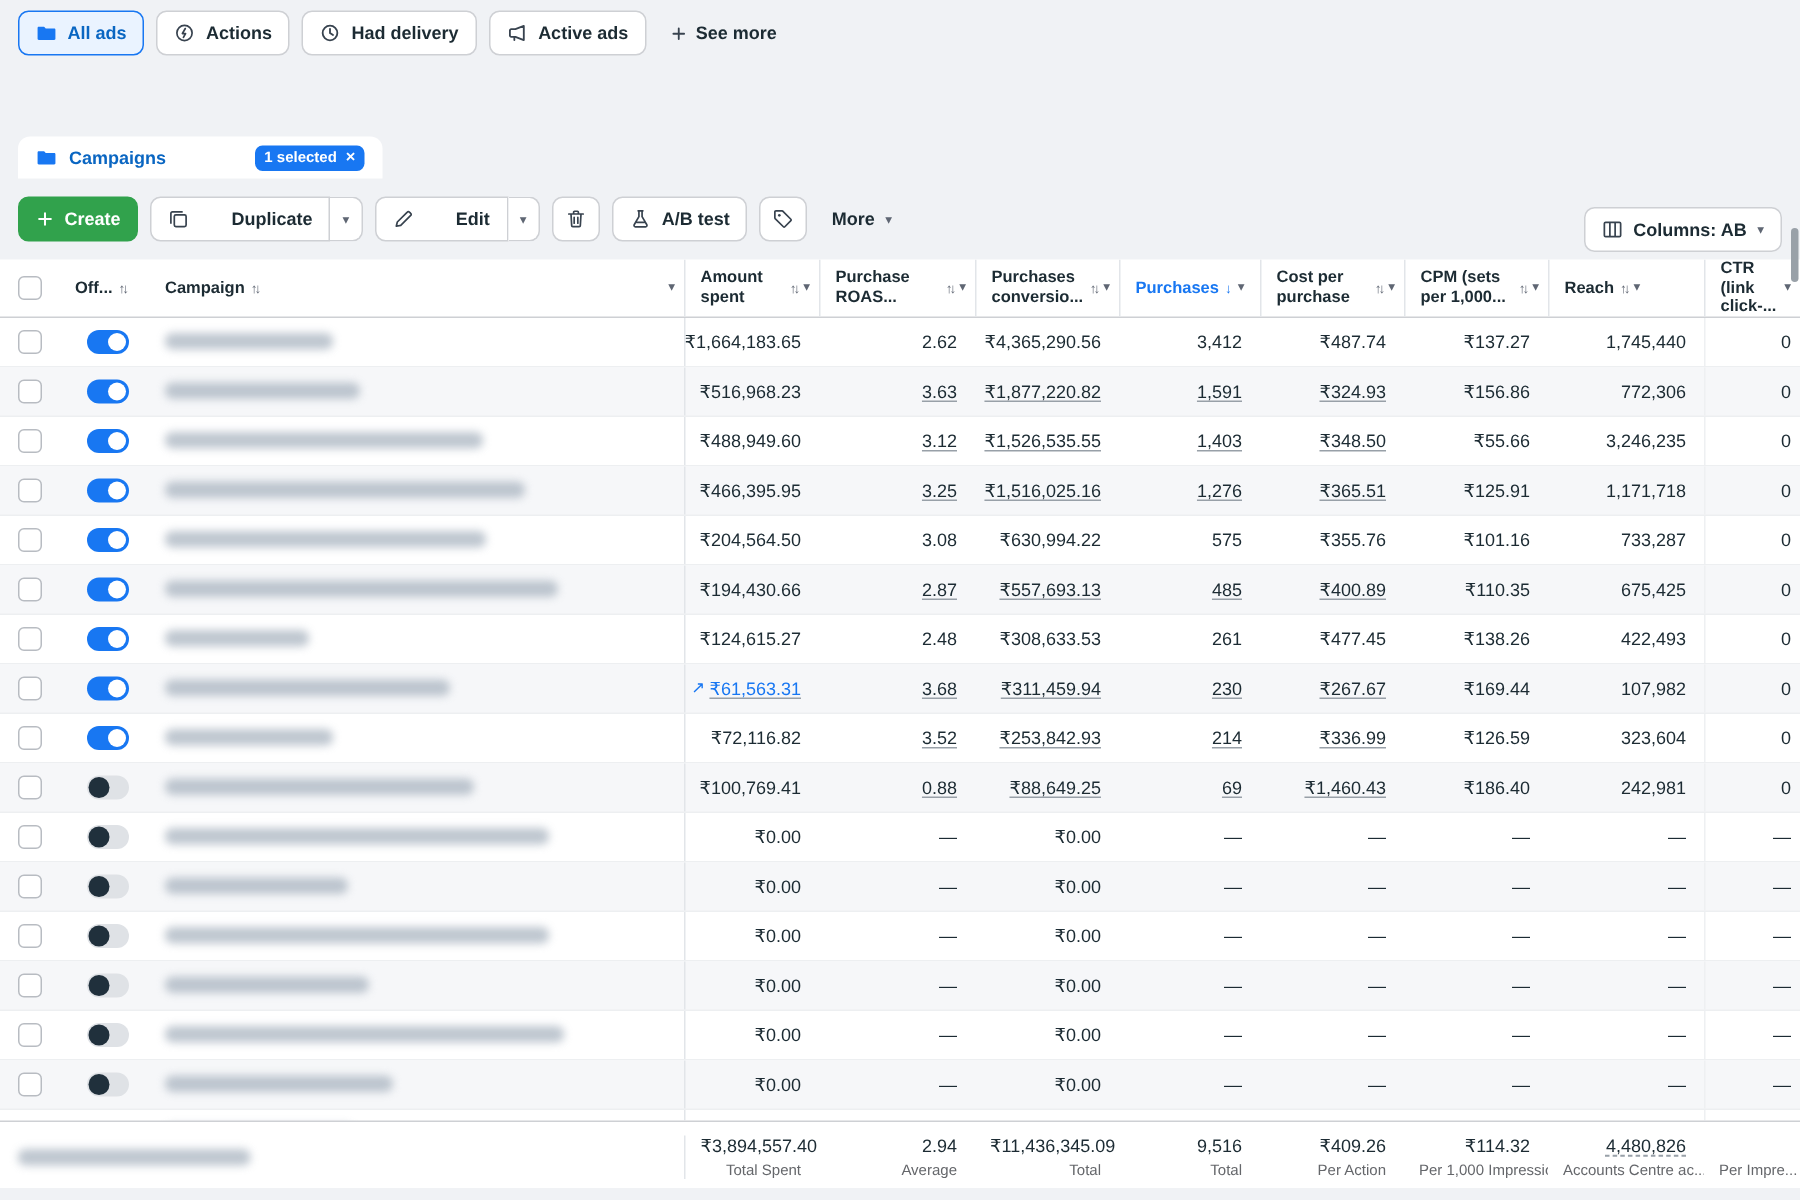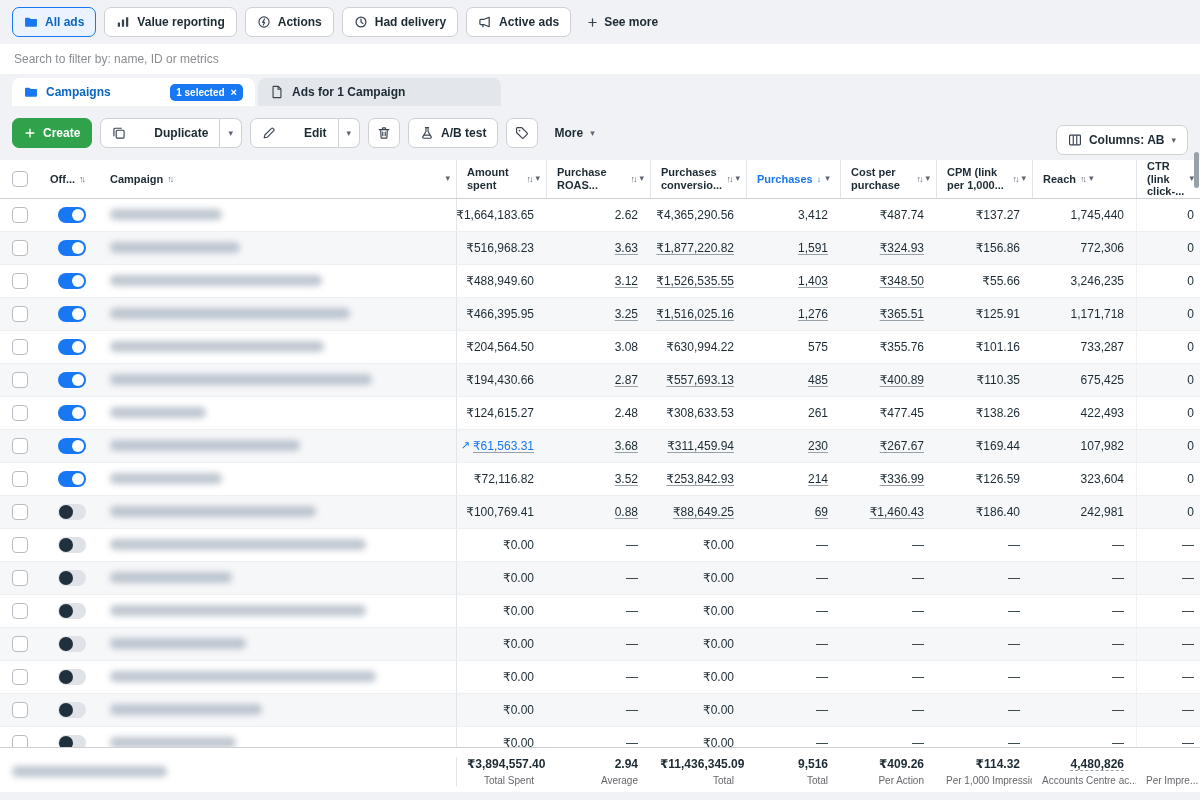--- a/index.html
+++ b/index.html
@@ -32,21 +32,21 @@
   .searchbar { background:#fff; flex:0 0 30px; display:flex; align-items:center; margin-bottom:4px; }
   .searchbar input { flex:1; height:100%; border:0; outline:0; background:none; padding:0 14px;
     font-size:12px; color:#1c2b33; font-family:inherit; }
   .searchbar input::placeholder { color:#8a8d91; }
 
   
   .tabstrip { display:flex; gap:3px; padding:0 12px; align-items:flex-end; flex:0 0 28px; }
   .tab { display:inline-flex; align-items:center; gap:8px; width:243px; height:28px; padding:0 12px;
     background:#e3e6ea; border-radius:8px 8px 0 0; font-weight:700; font-size:12px; color:#1c2b33; cursor:pointer; }
   .tab .ic { color:#38434f; }
-  .tab.active { background:#fff; color:#0a66c2; }
+  .tab.active { background:#fff; color:#0a66c2;margin-top:47px; }
   .tab.active .ic { color:#1877f2; }
   .badge { margin-left:auto; display:inline-flex; align-items:center; gap:6px; background:#1877f2;
     color:#fff; font-size:10px; font-weight:700; padding:3px 6px; border-radius:5px; }
   .badge .x { cursor:pointer; font-size:11px; line-height:1; }
 
   
   .toolbar { display:flex; align-items:center; gap:8px; padding:5px 12px; flex:0 0 40px; }
   .btn { display:inline-flex; align-items:center; gap:7px; height:30px; padding:0 11px;
     background:#fff; border:1px solid #ced0d4; border-radius:7px;
     font-weight:700; font-size:12px; color:#1c2b33; cursor:pointer; font-family:inherit; }
@@ -96,51 +96,41 @@
   .tgl.off::after { content:""; position:absolute; top:1px; left:1px; width:14px; height:14px; border-radius:50%; background:#20303c; }
 
   .blurname { height:11px; border-radius:5px; background:#a9b4c0; filter:blur(3px); opacity:.75; }
 
   .tfoot { display:grid; grid-template-columns:var(--cols); border-top:1px solid #ced0d4;
     padding:9px 0 6px; background:#fff; flex:0 0 auto; }
   .fcell { padding:0 12px 0 10px; overflow:hidden; }
   .fcell.num { text-align:right; }
   .fcell.ctrf { padding-right:4px; white-space:nowrap; }
   .fname { grid-column:1 / 4; display:flex; align-items:center; padding-left:12px; }
-  .fval { font-weight:700; font-size:12px; min-height:14px; }
+  .fval { font-weight:400; font-size:12px; min-height:14px; }
   .fval.u-dash { text-decoration:underline dashed; text-decoration-color:#98a0a8; text-underline-offset:2px; cursor:pointer; }
   .flabel { margin-top:4px; font-size:10px; color:#65676b; white-space:nowrap; }
 
   .vscroll { position:absolute; right:1px; top:152px; width:5px; height:36px; border-radius:3px; background:#99a1a8; }
   .bottomgap { flex:0 0 8px; background:#f0f2f5; }
 </style>
 </head>
 <body>
 
 <div class="app">
 
   <div class="filterbar">
     <div class="pill-list">
         <button class="pill active">
           <span class="ic">
             <svg viewBox="0 0 16 16">
               <path d="M1.2 4.1c0-.5.4-.9.9-.9h3.6c.3 0 .5.1.7.3l1 1.1h6.5c.5 0 .9.4.9.9v6.9c0 .5-.4.9-.9.9H2.1c-.5 0-.9-.4-.9-.9V4.1z" fill="currentColor"></path>
             </svg>
           </span>
           <span>All ads</span>
-        </button>
-        <button class="pill">
-          <span class="ic">
-            <svg viewBox="0 0 16 16">
-              <rect x="2" y="8.5" width="2.6" height="5" rx="0.6" fill="currentColor"></rect>
-              <rect x="6.7" y="5" width="2.6" height="8.5" rx="0.6" fill="currentColor"></rect>
-              <rect x="11.4" y="2.5" width="2.6" height="11" rx="0.6" fill="currentColor"></rect>
-            </svg>
-          </span>
-          <span>Value reporting</span>
         </button>
         <button class="pill">
           <span class="ic">
             <svg viewBox="0 0 16 16" fill="none" stroke="currentColor" stroke-width="1.3">
               <circle cx="8" cy="8" r="5.8"></circle>
               <path d="M8.6 4.6L6.4 8.4h2.4l-1.6 3" stroke-linecap="round" stroke-linejoin="round"></path>
             </svg>
           </span>
           <span>Actions</span>
         </button>
@@ -166,45 +156,33 @@
     <button class="see-more">
       <span class="ic">
           <svg viewBox="0 0 16 16" fill="none" stroke="currentColor" stroke-width="1.8" stroke-linecap="round">
             <path d="M8 2.8v10.4M2.8 8h10.4"></path>
           </svg>
         </span>
       <span>See more</span>
     </button>
   </div>
 
-  <div class="searchbar">
-    <input placeholder="Search to filter by: name, ID or metrics" style="">
-  </div>
 
   <div class="tabstrip">
       <div class="tab active">
         <span class="ic">
           <svg viewBox="0 0 16 16">
             <path d="M1.2 4.1c0-.5.4-.9.9-.9h3.6c.3 0 .5.1.7.3l1 1.1h6.5c.5 0 .9.4.9.9v6.9c0 .5-.4.9-.9.9H2.1c-.5 0-.9-.4-.9-.9V4.1z" fill="currentColor"></path>
           </svg>
         </span>
         <span class="tlabel">Campaigns</span>
         <span class="badge">
           <span>1 selected</span>
           <span class="x">×</span>
         </span>
-      </div>
-      <div class="tab">
-        <span class="ic">
-          <svg viewBox="0 0 16 16" fill="none" stroke="currentColor" stroke-width="1.3">
-            <path d="M3.5 2.2c0-.4.3-.7.7-.7h5.2l3.1 3.1v9.2c0 .4-.3.7-.7.7H4.2c-.4 0-.7-.3-.7-.7V2.2z"></path>
-            <path d="M9.2 1.6v3.2h3.2"></path>
-          </svg>
-        </span>
-        <span class="tlabel">Ads for 1 Campaign</span>
       </div>
     </div>
 
   <div class="toolbar">
     <button class="btn green">
       <span class="ic">
           <svg viewBox="0 0 16 16" fill="none" stroke="currentColor" stroke-width="1.8" stroke-linecap="round">
             <path d="M8 2.8v10.4M2.8 8h10.4"></path>
           </svg>
         </span>
@@ -311,21 +289,21 @@
           <span class="lbl">Purchases</span>
           <span class="sort">↓</span>
           <span class="caret">▾</span>
         </div>
         <div class="th metric">
           <span class="lbl">Cost per purchase</span>
           <span class="sort">↑↓</span>
           <span class="caret">▾</span>
         </div>
         <div class="th metric">
-          <span class="lbl">CPM (link per 1,000...</span>
+          <span class="lbl">CPM (sets per 1,000...</span>
           <span class="sort">↑↓</span>
           <span class="caret">▾</span>
         </div>
         <div class="th metric">
           <span class="lbl">Reach</span>
           <span class="sort">↑↓</span>
           <span class="caret">▾</span>
         </div>
         <div class="th metric">
           <span class="lbl">CTR (link click-...</span>

